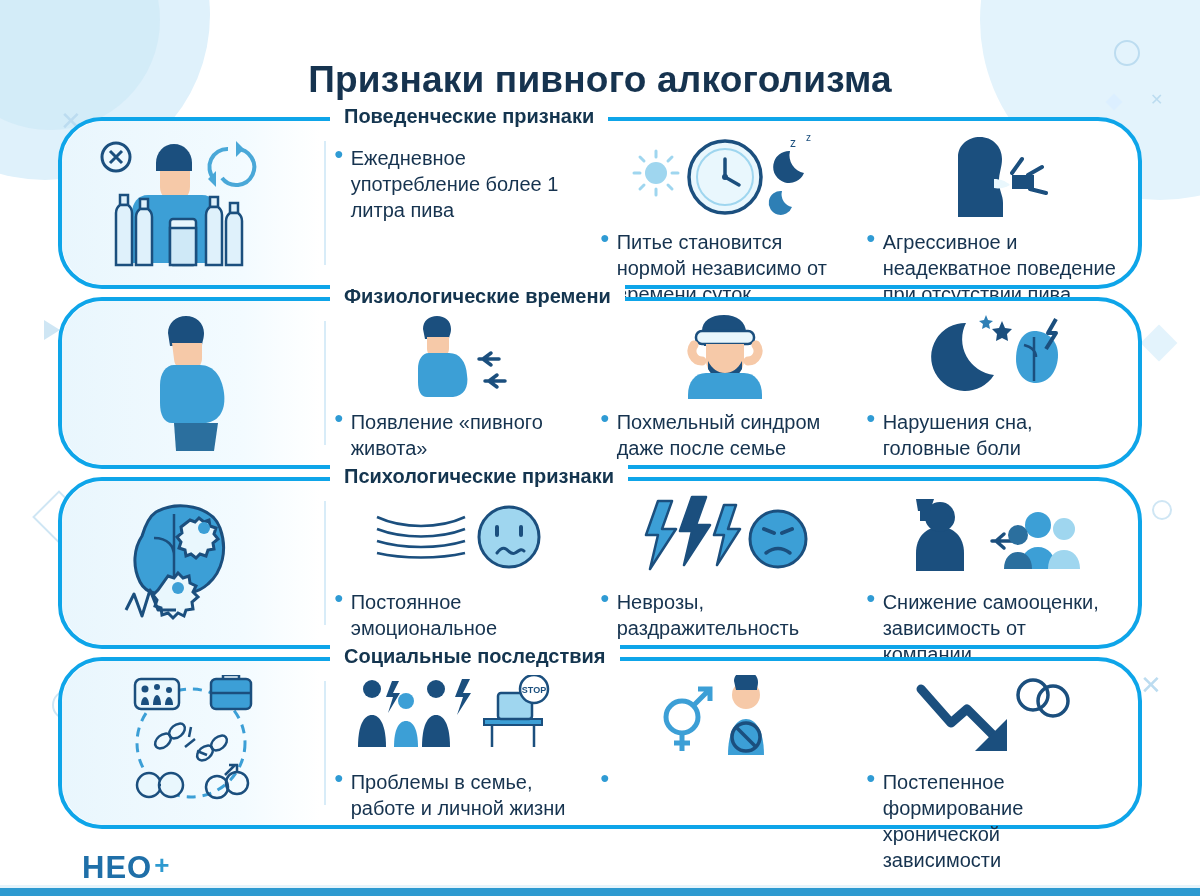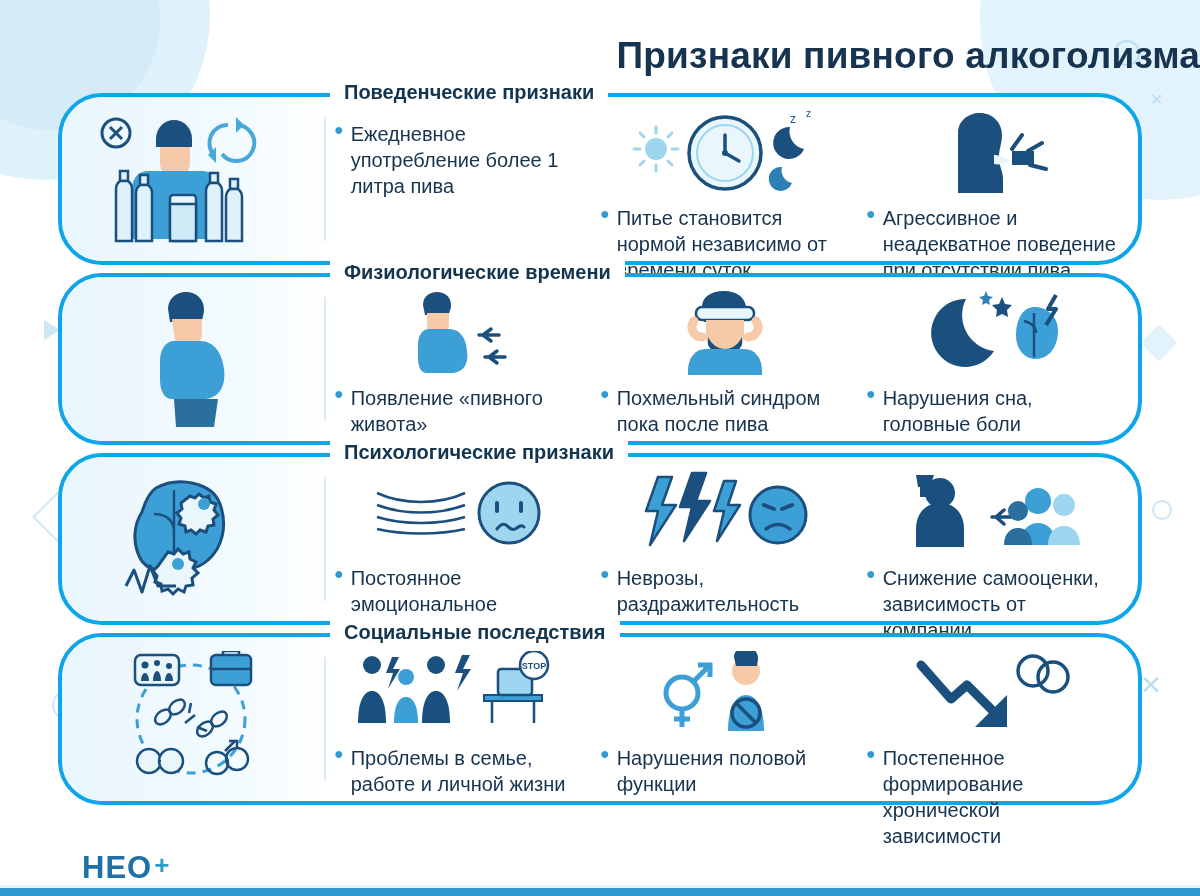--- a/index.html
+++ b/index.html
@@ -23,21 +23,21 @@
   .ring2{position:absolute;right:1063px;top:505px;width:16px;height:16px;border:2px solid #cfe6f4;border-radius:50%;}
   .ring3{position:absolute;left:52px;top:690px;width:26px;height:26px;border:2px solid #cfe6f4;border-radius:50%;}
   .dia{position:absolute;background:#dcefff;transform:rotate(45deg);}
   .cross{position:absolute;color:#bcdcf0;font-size:26px;line-height:1;font-weight:400;}
   .tri{position:absolute;width:0;height:0;border-top:10px solid transparent;border-bottom:10px solid transparent;border-left:16px solid #cfe6f4;}
   .sq{position:absolute;background:#d6ecfa;transform:rotate(45deg);}
   .bottombar{position:absolute;left:0;right:0;bottom:0;height:8px;background:#2e9ad0;}
   .bottombar2{position:absolute;left:0;right:0;bottom:8px;height:3px;background:#e6f4fb;}
 
   
-  .header{position:relative;text-align:right;padding-top:35px;}
+  .header{position:relative;text-align:center;padding-top:35px;margin-top:24px;}
   .title{font-size:37px;font-weight:bold;color:#16334f;letter-spacing:.2px;}
   .subtitle{margin-top:10px;font-size:17.5px;line-height:1.42;color:#1b3d5e;}
 
   
   .sections{position:relative;margin-top:16px;}
   .section{
     position:relative;
     margin:0 58px 8px 58px;
     height:172px;
     border:4px solid #0ea5e9;
@@ -219,21 +219,21 @@
             <path d="M52 16c0-10 9-16 22-16s22 7 22 17c0 7-2 10-2 14H54z" fill="#1b4f7e"></path>
             <rect x="46" y="16" width="58" height="13" rx="6" fill="#e9f7fd" stroke="#1b4f7e" stroke-width="2.5"></rect>
             <path d="M56 29h38v16a19 19 0 0 1-38 0z" fill="#f6c9a8"></path>
             <path d="M58 46c4 8 10 12 17 12s13-4 17-12v8a19 19 0 0 1-34 0z" fill="#1b4f7e"></path>
             <path d="M56 58h38c11 0 18 9 18 22v4H38v-4c0-13 7-22 18-22z" fill="#3c9fd6"></path>
             <path d="M44 30a10 10 0 0 0 8 16M106 30a10 10 0 0 1-8 16" stroke="#f6c9a8" stroke-width="9" stroke-linecap="round" fill="none"></path>
           </svg>
         </div>
         <div class="txt">
           <span class="bullet">●</span>
-          <span class="label">Похмельный синдром пока после пива</span>
+          <span class="label">Похмельный синдром даже после семье</span>
         </div>
       </div>
 
       <div class="item">
         <div class="icons">
           <svg width="170" height="84" viewBox="0 0 170 84">
             <path d="M60 8a34 34 0 1 0 28 52A36 36 0 0 1 60 8z" fill="#1b4f7e"></path>
             <path d="M96 6l3 7 7 1-5 5 1 7-6-3-6 3 1-7-5-5 7-1z" fill="#1b4f7e"></path>
             <path d="M80 0l2 5 5 1-4 3 1 5-4-2-4 2 1-5-4-3 5-1z" fill="#2e7fb5"></path>
             <path d="M128 16c14 0 24 10 24 24s-8 28-22 28c-12 0-20-10-20-24s6-28 18-28z" fill="#3c9fd6"></path>
@@ -407,21 +407,20 @@
             <path d="M32 58v18M24 68h16" stroke="#3c9fd6" stroke-width="5"></path>
             <circle cx="96" cy="20" r="14" fill="#f6c9a8"></circle>
             <path d="M84 6c0-6 5-10 12-10s12 5 12 11c0 4-1 5-1 8H86z" fill="#1b4f7e"></path>
             <path d="M78 80c0-24 8-36 18-36s18 12 18 36z" fill="#3c9fd6"></path>
             <circle cx="96" cy="62" r="14" fill="none" stroke="#1b4f7e" stroke-width="3.5"></circle>
             <path d="M87 53l18 18" stroke="#1b4f7e" stroke-width="3.5"></path>
           </svg>
         </div>
         <div class="txt">
           <span class="bullet">●</span>
-          <span class="label">Нарушения половой функции</span>
         </div>
       </div>
 
       <div class="item">
         <div class="icons">
           <svg width="160" height="84" viewBox="0 0 160 84">
             <path d="M10 14l30 34 16-14 34 34" stroke="#1b4f7e" stroke-width="9" fill="none" stroke-linejoin="round" stroke-linecap="round"></path>
             <path d="M96 44v32H64z" fill="#1b4f7e"></path>
             <circle cx="122" cy="20" r="15" fill="none" stroke="#1b4f7e" stroke-width="3.5"></circle>
             <circle cx="142" cy="26" r="15" fill="none" stroke="#1b4f7e" stroke-width="3.5"></circle>

